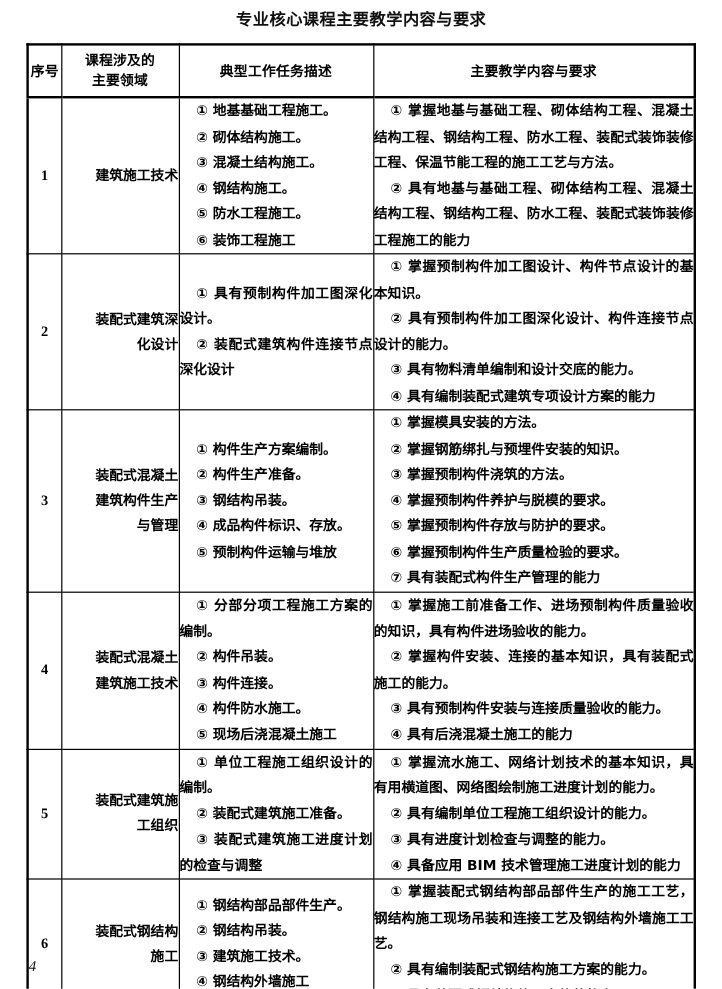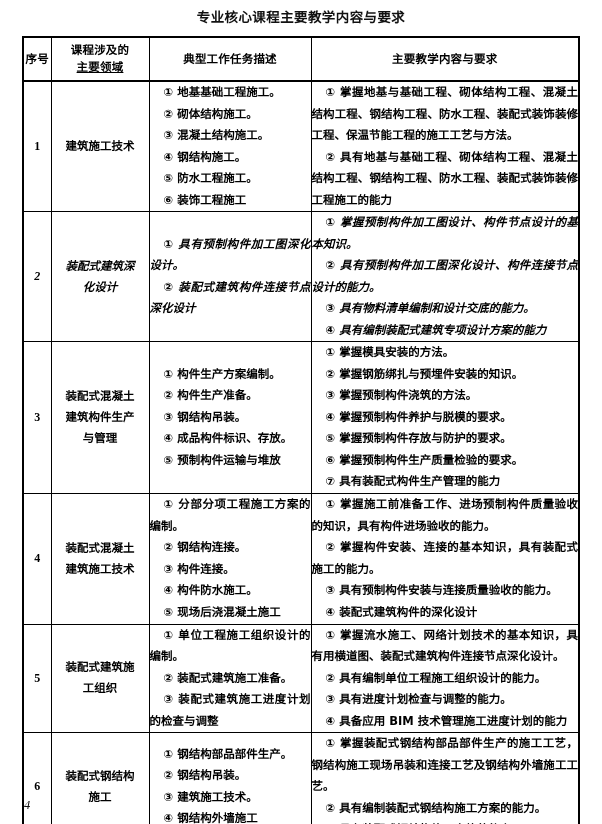--- a/index.html
+++ b/index.html
@@ -71,38 +71,38 @@
     height: 42px;
     font-family: "DejaVu Sans", "Liberation Sans", sans-serif;
     font-size: 11.5px;
     font-weight: 700;
     text-align: center;
     line-height: 17px;
     letter-spacing: 0.2px;
     border-bottom: 2px solid #000 !important;
   }
   thead th .hdr-l1 { display: block; }
-  thead th .hdr-l2 { display: block; text-decoration: underline; }
+  thead th .hdr-l2 { display: block; }
 
   tbody td {
     font-size: 11.5px;
     line-height: 21.5px;
   }
 
   
   td.num {
     text-align: center;
     font-family: "Liberation Serif", "DejaVu Serif", serif;
     font-size: 12px;
     font-weight: 600;
   }
 
   
   td.area {
-    text-align: center;
+    text-align: right;
     font-family: "DejaVu Sans", "Liberation Sans", sans-serif;
     font-size: 11.5px;
     font-weight: 600;
     line-height: 21px;
     padding: 0 4px;
   }
   td.area .area-line { display: block; white-space: nowrap; }
 
   
   td.task {
@@ -127,21 +127,21 @@
     padding: 4px 7px 4px 7px;
   }
   td.teach .itm {
     display: block;
     text-indent: 14px;
     text-align: justify;
     text-justify: inter-ideograph;
   }
 
   .row-h1 td { height: 125px; }
-  .row-h2 td { height: 129px; font-style: italic; }
+  .row-h2 td { height: 129px; }
   .row-h3 td { height: 136px; margin-top: 28px; }
   .row-h4 td { height: 130px; }
   .row-h5 td { height: 96px; }
   .row-h6 td { height: 96px; }
 
   
   .page-number {
     position: absolute;
     left: 24px;
     top: 798px;
@@ -244,45 +244,45 @@
             </td>
           </tr>
           <tr class="row-h4">
             <td class="num">4</td>
             <td class="area">
               <span class="area-line">装配式混凝土</span>
               <span class="area-line">建筑施工技术</span>
             </td>
             <td class="task">
               <span class="itm">① 分部分项工程施工方案的编制。</span>
-              <span class="itm">② 钢结构连接。</span>
+              <span class="itm">② 构件吊装。</span>
               <span class="itm">③ 构件连接。</span>
               <span class="itm">④ 构件防水施工。</span>
               <span class="itm">⑤ 现场后浇混凝土施工</span>
             </td>
             <td class="teach">
               <span class="itm">① 掌握施工前准备工作、进场预制构件质量验收的知识，具有构件进场验收的能力。</span>
               <span class="itm">② 掌握构件安装、连接的基本知识，具有装配式施工的能力。</span>
               <span class="itm">③ 具有预制构件安装与连接质量验收的能力。</span>
-              <span class="itm">④ 装配式建筑构件的深化设计</span>
+              <span class="itm">④ 具有后浇混凝土施工的能力</span>
             </td>
           </tr>
           <tr class="row-h5">
             <td class="num">5</td>
             <td class="area">
               <span class="area-line">装配式建筑施</span>
               <span class="area-line">工组织</span>
             </td>
             <td class="task">
               <span class="itm">① 单位工程施工组织设计的编制。</span>
               <span class="itm">② 装配式建筑施工准备。</span>
               <span class="itm">③ 装配式建筑施工进度计划的检查与调整</span>
             </td>
             <td class="teach">
-              <span class="itm">① 掌握流水施工、网络计划技术的基本知识，具有用横道图、装配式建筑构件连接节点深化设计。</span>
+              <span class="itm">① 掌握流水施工、网络计划技术的基本知识，具有用横道图、网络图绘制施工进度计划的能力。</span>
               <span class="itm">② 具有编制单位工程施工组织设计的能力。</span>
               <span class="itm">③ 具有进度计划检查与调整的能力。</span>
               <span class="itm">④ 具备应用 BIM 技术管理施工进度计划的能力</span>
             </td>
           </tr>
           <tr class="row-h6">
             <td class="num">6</td>
             <td class="area">
               <span class="area-line">装配式钢结构</span>
               <span class="area-line">施工</span>

